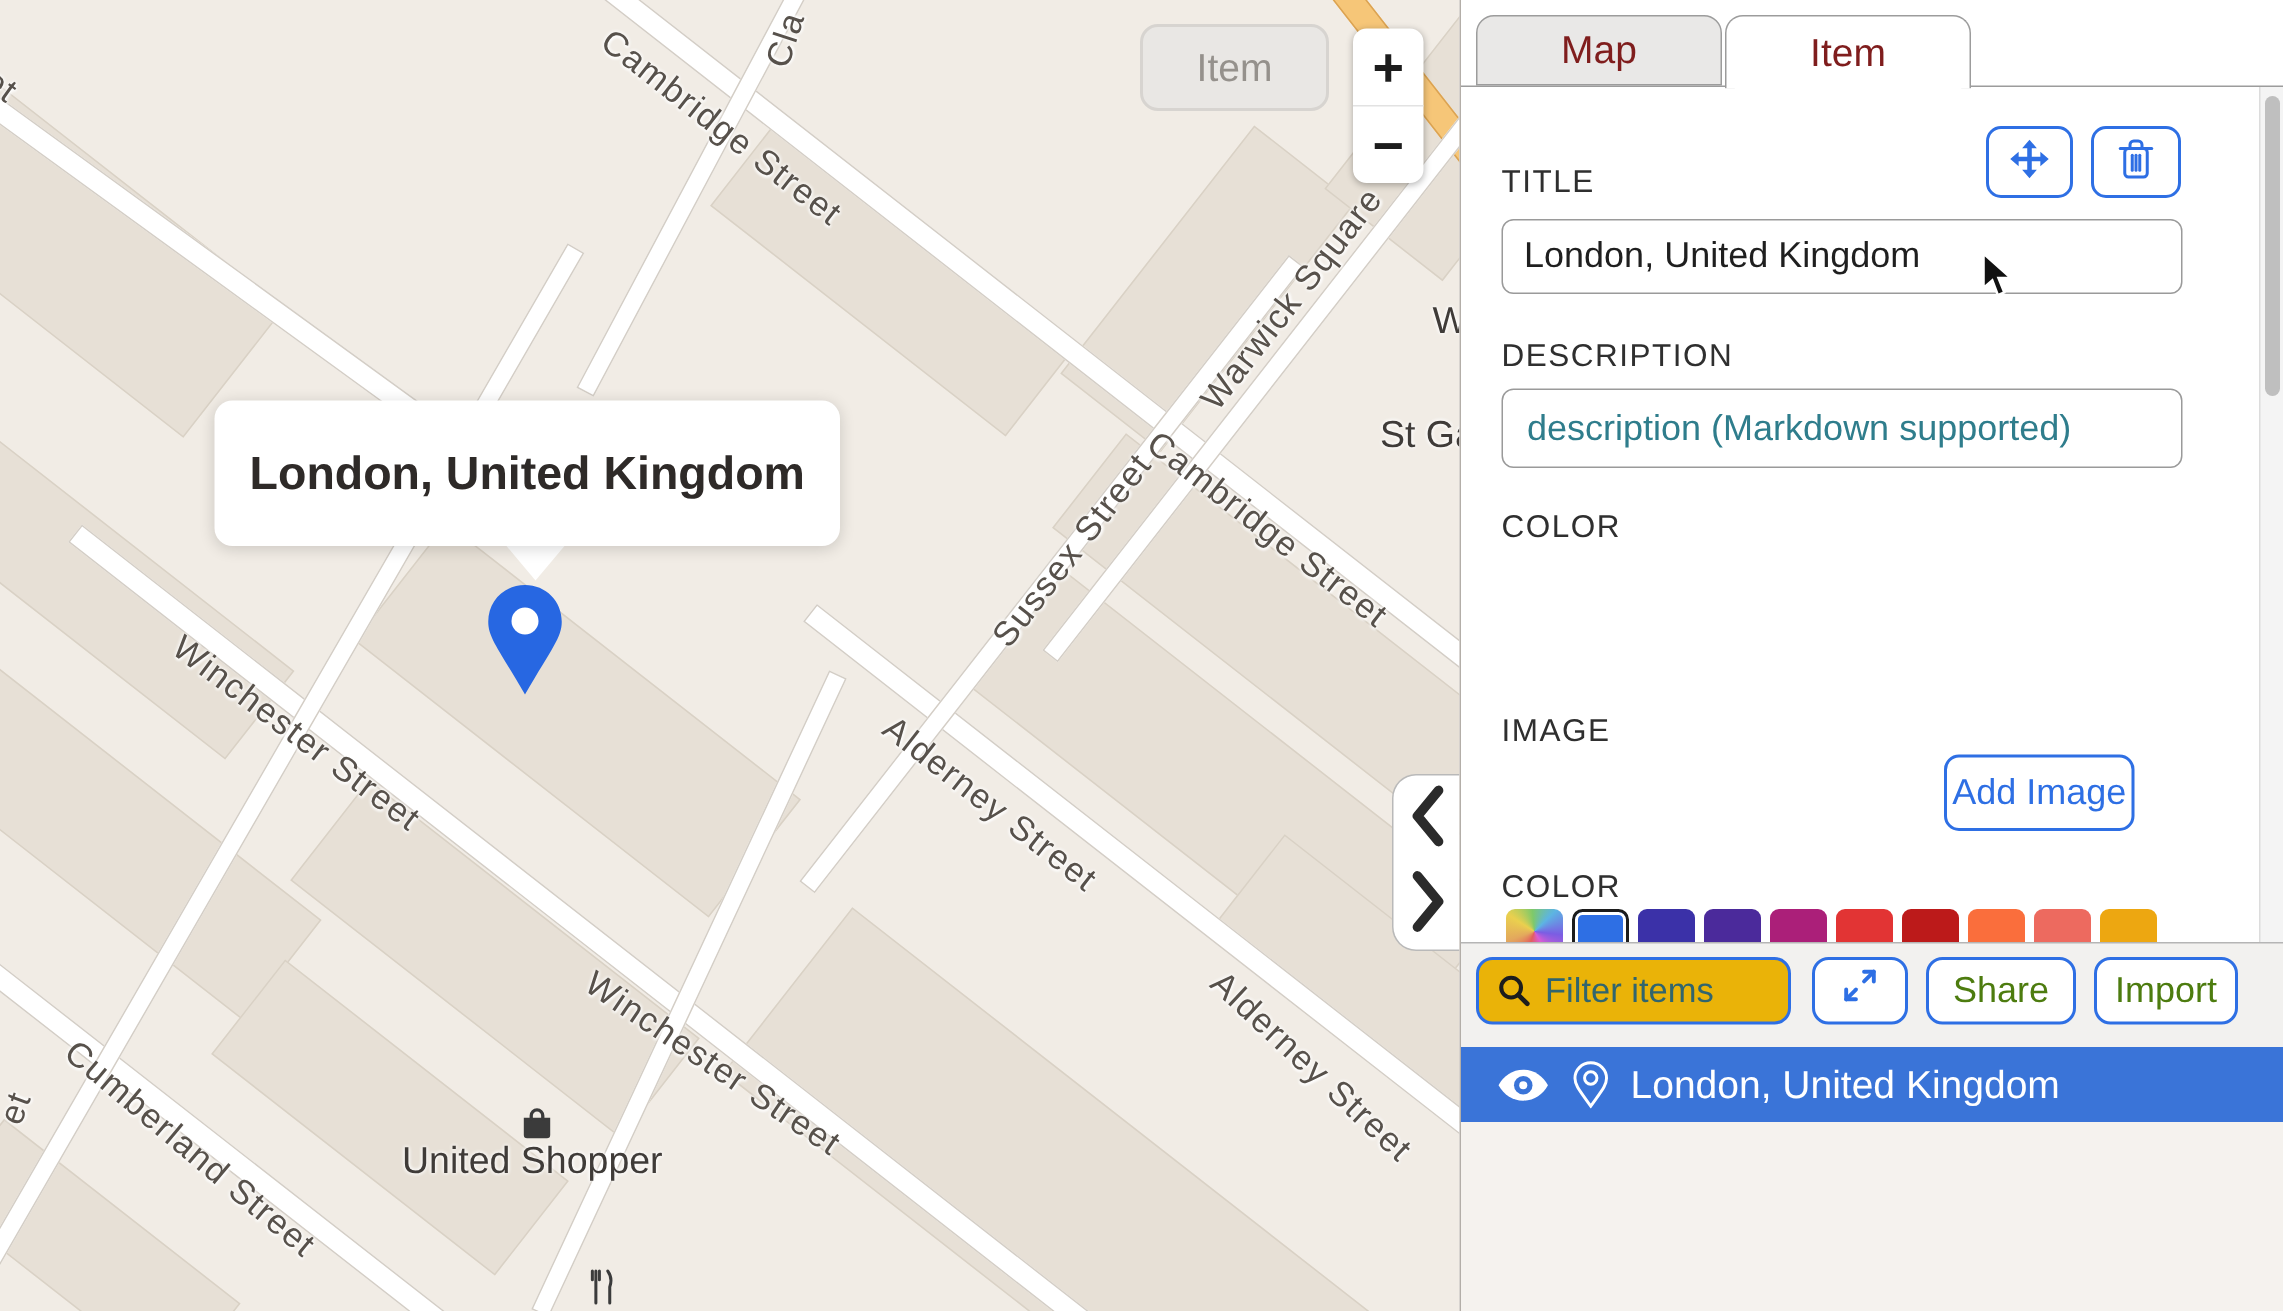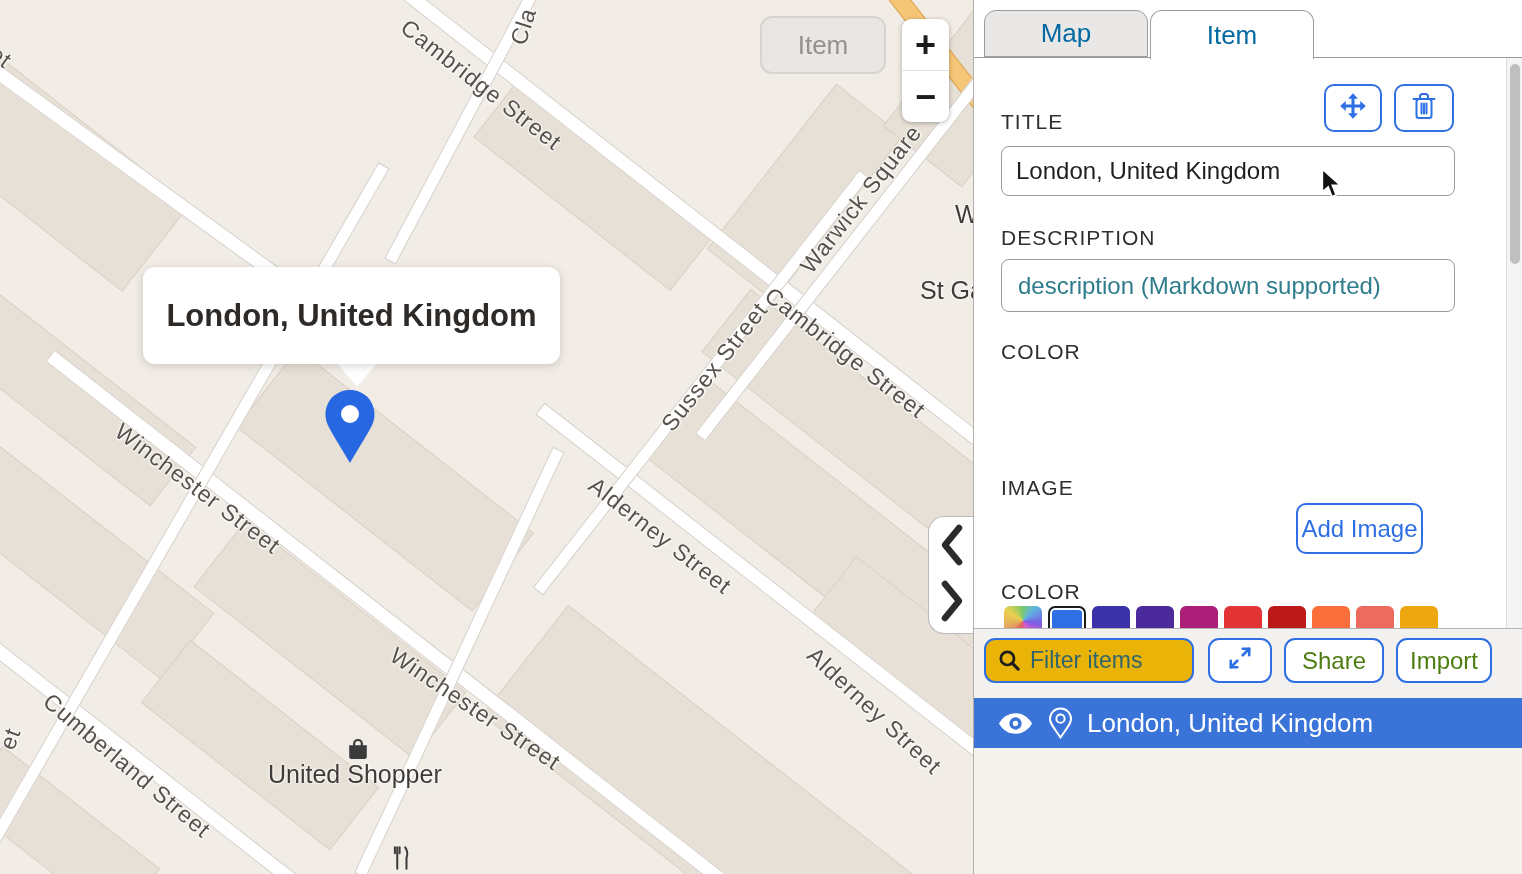--- a/index.html
+++ b/index.html
@@ -41,21 +41,21 @@
                      border-radius:16px 0 0 16px; display:flex; flex-direction:column;
                      align-items:flex-start; justify-content:center; gap:8px; padding-left:9px; }
 
   
   .panel { position:absolute; left:973px; top:0; width:549px; height:874px;
            background:#fff; border-left:1px solid #b3aea8; }
   .tab-line { position:absolute; left:0; top:57px; width:549px; height:1px; background:#9c9c9c; }
   .tab { position:absolute; top:10px; height:47px; background:#e9e8e7;
          border:1px solid #9c9c9c; border-radius:12px 12px 0 0;
          display:flex; align-items:center; justify-content:center;
-         font-size:26px; color:#0369a1; z-index:1; }
+         font-size:26px; color:#7f1d1d; z-index:1; }
   .tab.active { background:#fff; border-bottom:none; height:49px; z-index:2; }
   .tab-map { left:10px; width:164px; }
   .tab-item { left:176px; width:164px; }
   .tab-basemap { left:342px; width:158px; }
 
   .field-label { position:absolute; font-size:21px; color:#2f2f2f; letter-spacing:1px; }
   .text-input { position:absolute; height:50px; border:1px solid #9a9a9a; border-radius:8px;
                 background:#fff; font-family:"Liberation Sans", sans-serif;
                 font-size:24px; color:#1f1f1f; padding:0 14px; outline:none; }
   .text-input::placeholder { color:#2f7d8c; opacity:1; }

